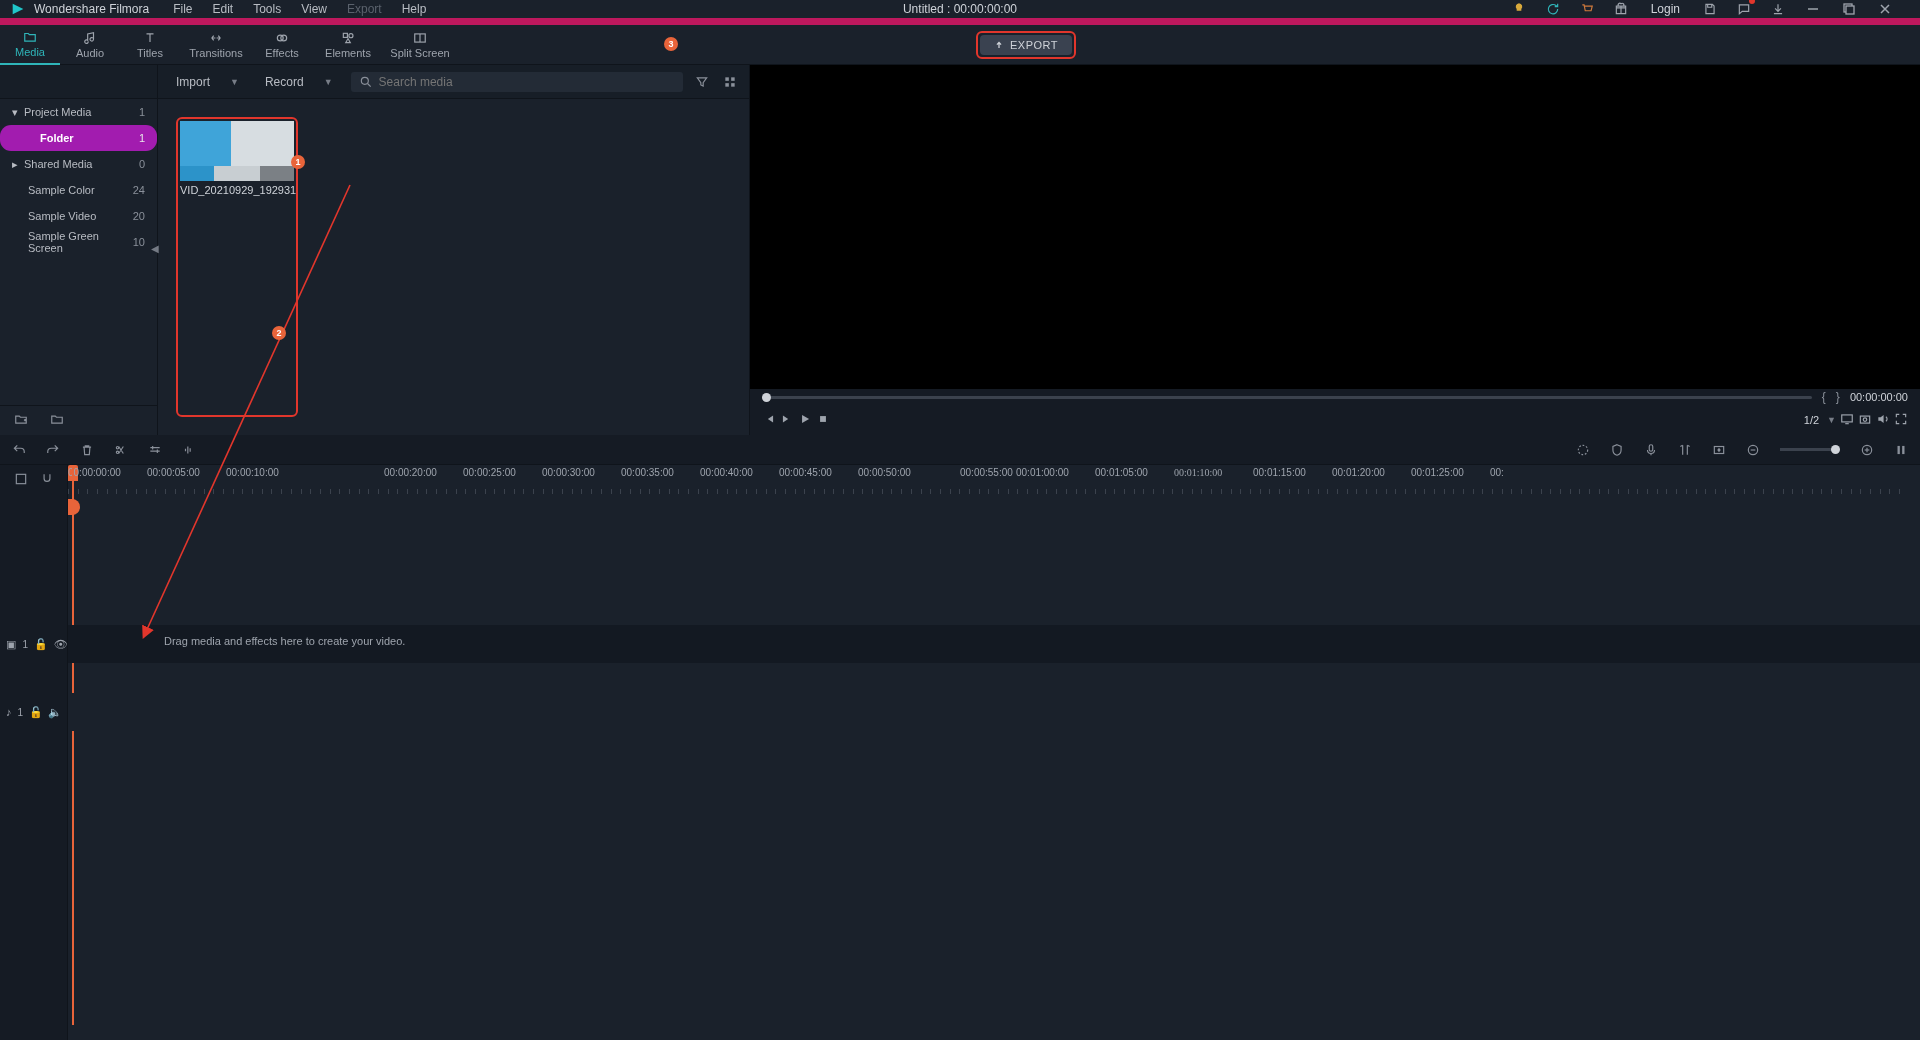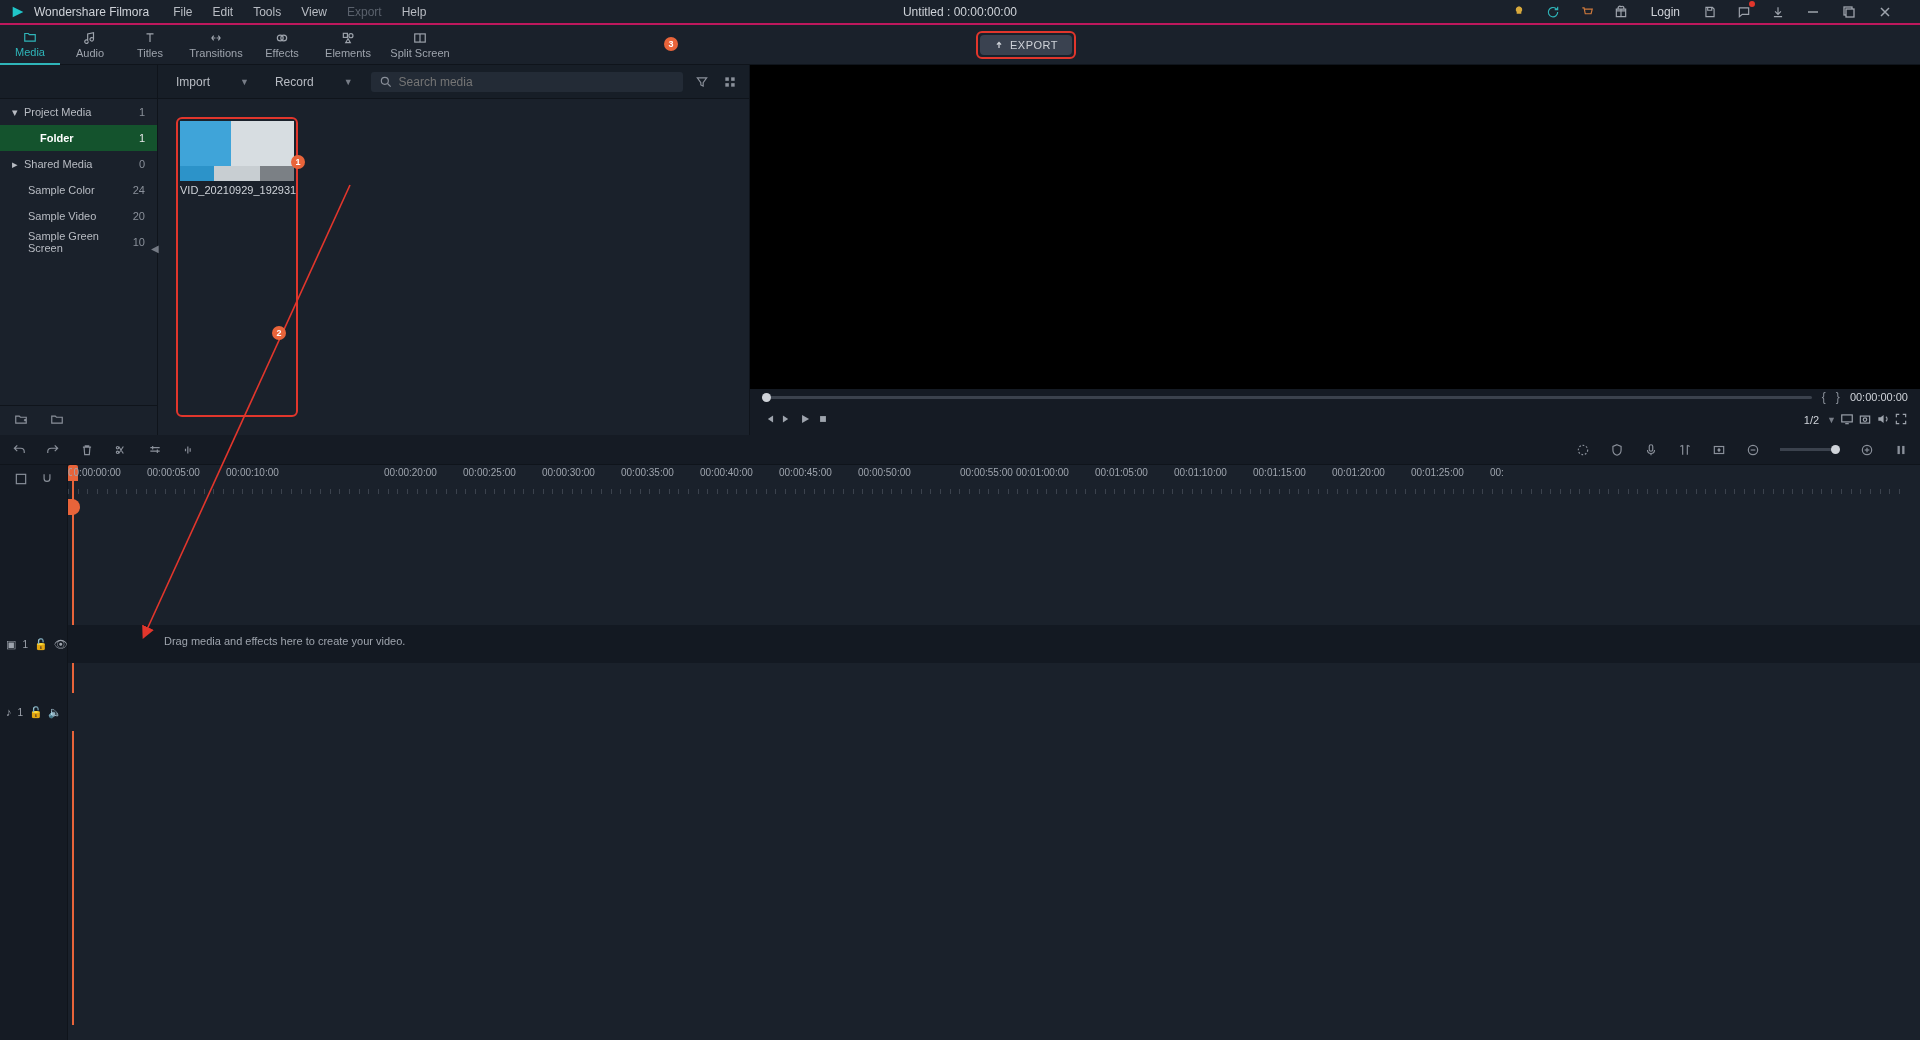--- a/index.html
+++ b/index.html
@@ -9,21 +9,21 @@
   font-family: -apple-system, Segoe UI, sans-serif;
   color: #b8bcc3;
   font-size: 12px;
   overflow: hidden;
 }
 
 .titlebar {
   height: 25px;
   background: #1a212b;
   display: flex; align-items: center;
-  border-bottom: 2px solid #be185d;
+  border-bottom: 7px solid #be185d;
 }
 .titlebar .logo { width: 24px; height: 18px; display:flex; align-items:center; justify-content:center; margin-left:6px;}
 .titlebar .brand { margin: 0 14px 0 4px; font-size: 12px; color:#cfd3d9; }
 .titlebar .menu { display: flex; gap: 0; }
 .titlebar .menu span { padding: 20px 10px; cursor:default; }
 .titlebar .menu .disabled { color:#5a616c; }
 .titlebar .doc-title { position:absolute; left:50%; transform:translateX(-50%); color:#cfd3d9;}
 .titlebar .right { position:absolute; right:12px; display:flex; align-items:center; gap:18px; padding-right:14px;}
 .titlebar .right .ic { width:16px; height:16px; display:flex; align-items:center; justify-content:center; color:#9ea4ad;}
 .titlebar .right .login { font-size:12px; color:#cfd3d9; padding:0 4px;}
@@ -57,31 +57,31 @@
   background:#e8643a; color:#fff;
   display:flex; align-items:center; justify-content:center;
   font-size:9px; font-weight:bold;
 }
 
 .middle { height:370px; display:flex; }
 
 .sidepanel { width:158px; background:#1a212b; border-right:1px solid #0f141b; display:flex; flex-direction:column;}
 .sidepanel .hdr { height:34px; background:#171e27; border-bottom:1px solid #0f141b;}
 .side-row { height:26px; display:flex; align-items:center; padding:0 12px; font-size:11px; color:#b8bcc3;}
-.side-row.sel { background:#14532d; color:#fff;}
+.side-row.sel { background:#a21caf; color:#fff;border-radius:11px;}
 .side-row .arrow { width:12px; }
 .side-row .label { flex:1; }
 .side-row .count { color:#8a909a; font-size:11px;}
 .side-row.sel .count { color:#e8e8ea;}
 .side-row.item .label { padding-left:16px;}
 .sidepanel .foot { margin-top:auto; height:30px; display:flex; gap:22px; padding-left:14px; align-items:center; color:#8a909a; border-top:1px solid #0f141b;}
 
 .browser { width:592px; background:#1a212b; border-right:1px solid #0f141b; display:flex; flex-direction:column; position:relative;}
 .browser .toolbar { height:34px; display:flex; align-items:center; gap:10px; padding:0 10px; border-bottom:1px solid #0f141b; background:#171e27;}
-.dd { display:flex; align-items:center; gap:30px; background:transparent; color:#b8bcc3; padding:4px 8px; font-size:12px;}
+.dd { display:flex; align-items:center; gap:20px; background:transparent; color:#b8bcc3; padding:4px 8px; font-size:12px;}
 .dd .chev { font-size:9px; color:#777d87;}
 .srch { flex:1; display:flex; align-items:center; gap:6px; background:#232b36; border-radius:3px; padding:3px 8px; }
 .srch input { background:transparent; border:none; outline:none; color:#fde047; font-size:12px; flex:1;}
 .filter-ic, .grid-ic { width:18px; height:18px; display:flex; align-items:center; justify-content:center; color:#8a909a;}
 .browser .body { flex:1; padding:18px; display:flex; gap:22px; position:relative;}
 .import-tile { width:110px; display:flex; flex-direction:column; align-items:center; }
 .import-tile .plus { width:110px; height:66px; background:#151b24; display:flex; align-items:center; justify-content:center;}
 .import-tile .cap { margin-top:12px; font-size:11px; color:#a7abb3;}
 .clip-tile { width:122px; position:relative; border:2px solid #e2362c; border-radius:6px; padding:2px;}
 .clip-tile .thumb { width:114px; height:60px; background:#151821; position:relative; overflow:hidden;}
@@ -520,21 +520,21 @@
         <span class="tick" style="left: 316px;">00:00:20:00</span>
         <span class="tick" style="left: 395px;">00:00:25:00</span>
         <span class="tick" style="left: 474px;">00:00:30:00</span>
         <span class="tick" style="left: 553px;">00:00:35:00</span>
         <span class="tick" style="left: 632px;">00:00:40:00</span>
         <span class="tick" style="left: 711px;">00:00:45:00</span>
         <span class="tick" style="left: 790px;">00:00:50:00</span>
         <span class="tick" style="left: 892px;">00:00:55:00</span>
         <span class="tick" style="left: 948px;">00:01:00:00</span>
         <span class="tick" style="left: 1027px;">00:01:05:00</span>
-        <span class="tick" style="left: 1106px;">00:01:10:00</span>
+        <span class="tick" style="left: 1106px; font-family: Liberation Serif, serif;">00:01:10:00</span>
         <span class="tick" style="left: 1185px;">00:01:15:00</span>
         <span class="tick" style="left: 1264px;">00:01:20:00</span>
         <span class="tick" style="left: 1343px;">00:01:25:00</span>
         <span class="tick" style="left: 1422px;">00:</span>
         <div class="marks"><span></span><span></span><span></span><span></span><span></span><span></span><span></span><span></span><span></span><span></span><span></span><span></span><span></span><span></span><span></span><span></span><span></span><span></span><span></span><span></span><span></span><span></span><span></span><span></span><span></span><span></span><span></span><span></span><span></span><span></span><span></span><span></span><span></span><span></span><span></span><span></span><span></span><span></span><span></span><span></span><span></span><span></span><span></span><span></span><span></span><span></span><span></span><span></span><span></span><span></span><span></span><span></span><span></span><span></span><span></span><span></span><span></span><span></span><span></span><span></span><span></span><span></span><span></span><span></span><span></span><span></span><span></span><span></span><span></span><span></span><span></span><span></span><span></span><span></span><span></span><span></span><span></span><span></span><span></span><span></span><span></span><span></span><span></span><span></span><span></span><span></span><span></span><span></span><span></span><span></span><span></span><span></span><span></span><span></span><span></span><span></span><span></span><span></span><span></span><span></span><span></span><span></span><span></span><span></span><span></span><span></span><span></span><span></span><span></span><span></span><span></span><span></span><span></span><span></span><span></span><span></span><span></span><span></span><span></span><span></span><span></span><span></span><span></span><span></span><span></span><span></span><span></span><span></span><span></span><span></span><span></span><span></span><span></span><span></span><span></span><span></span><span></span><span></span><span></span><span></span><span></span><span></span><span></span><span></span><span></span><span></span><span></span><span></span><span></span><span></span><span></span><span></span><span></span><span></span><span></span><span></span><span></span><span></span><span></span><span></span><span></span><span></span><span></span><span></span><span></span><span></span><span></span><span></span><span></span><span></span><span></span><span></span><span></span><span></span><span></span><span></span><span></span><span></span><span></span><span></span><span></span><span></span><span></span><span></span><span></span><span></span><span></span><span></span><span></span><span></span></div>
       </div>
   </div>
 
   <div class="tracks">
     <div class="lead"></div>

